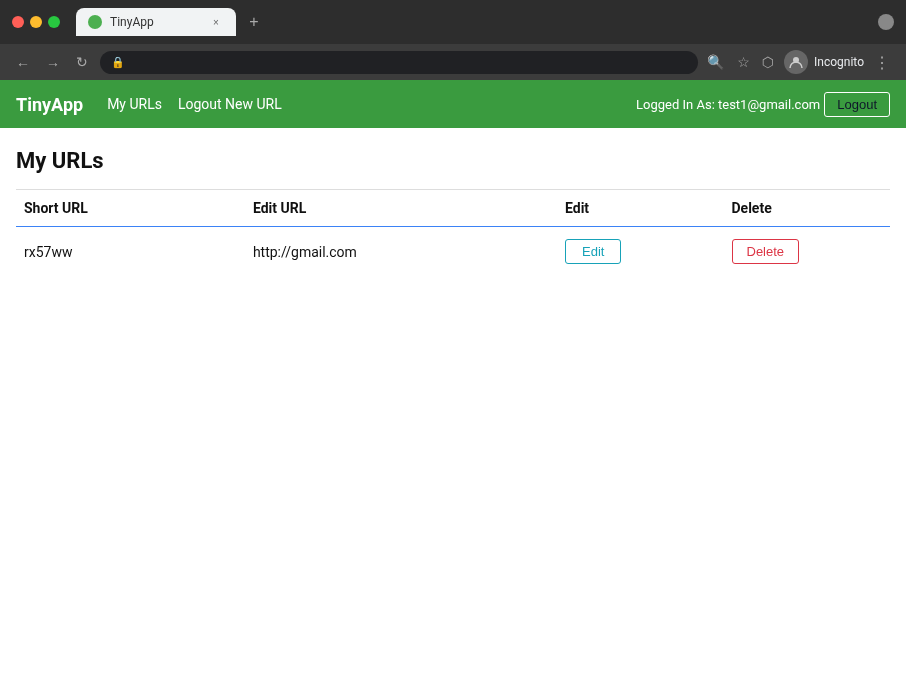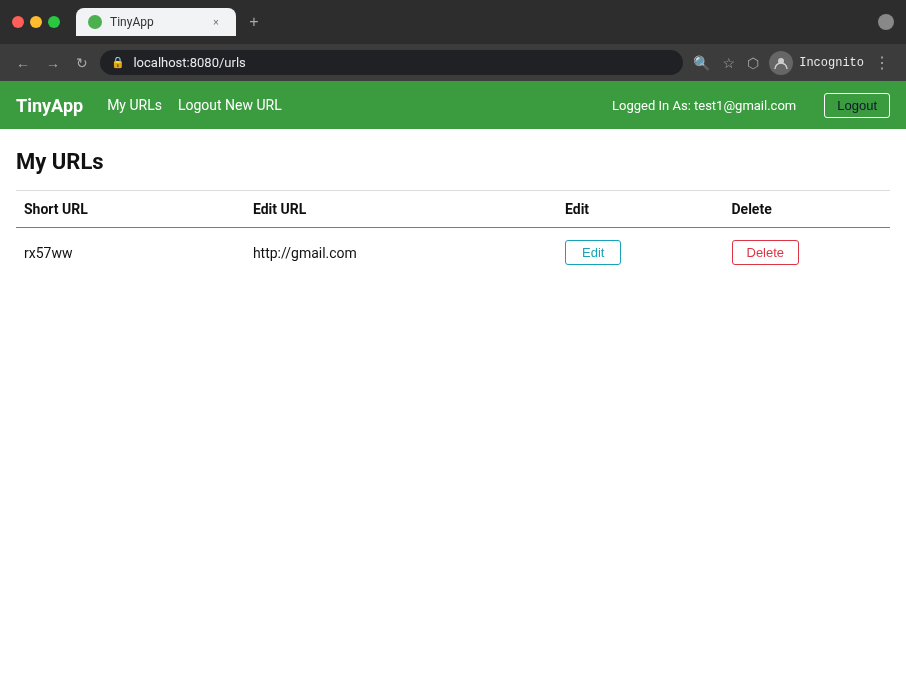--- a/index.html
+++ b/index.html
@@ -201,21 +201,20 @@
       display: flex;
       align-items: center;
       justify-content: center;
       font-size: 10px;
       color: #fff;
     }
 
     .incognito-label {
       color: #e8eaed;
       font-size: 12px;
-      font-family: Liberation Mono, monospace;
     }
 
     
     .app-navbar {
       background: #3a9b3f;
       display: flex;
       align-items: center;
       padding: 0 16px;
       height: 48px;
     }
@@ -236,21 +235,21 @@
     .nav-link {
       color: #fff;
       text-decoration: none;
       font-size: 14px;
       cursor: pointer;
     }
 
     .nav-right {
       display: flex;
       align-items: center;
-      gap: 28px;
+      gap: 4px;
     }
 
     .logged-in-text {
       color: #fff;
       font-size: 13px;
     }
 
     .logout-btn {
       background: transparent;
       border: 1px solid #fff;
@@ -348,21 +347,20 @@
     </div>
   </div>
 
   <div class="address-bar-row">
     <button class="nav-btn">←</button>
     <button class="nav-btn">→</button>
     <button class="nav-btn">↻</button>
 
     <div class="address-bar-container">
       <span class="lock-icon">🔒</span>
-      <span class="address-text">localhost:8080/urls</span>
     </div>
 
     <div class="address-bar-actions">
       <button class="addr-action-btn">🔍</button>
       <button class="addr-action-btn">☆</button>
       <button class="addr-action-btn">⬡</button>
     </div>
 
     <div class="incognito-area">
       <div class="incognito-avatar">

